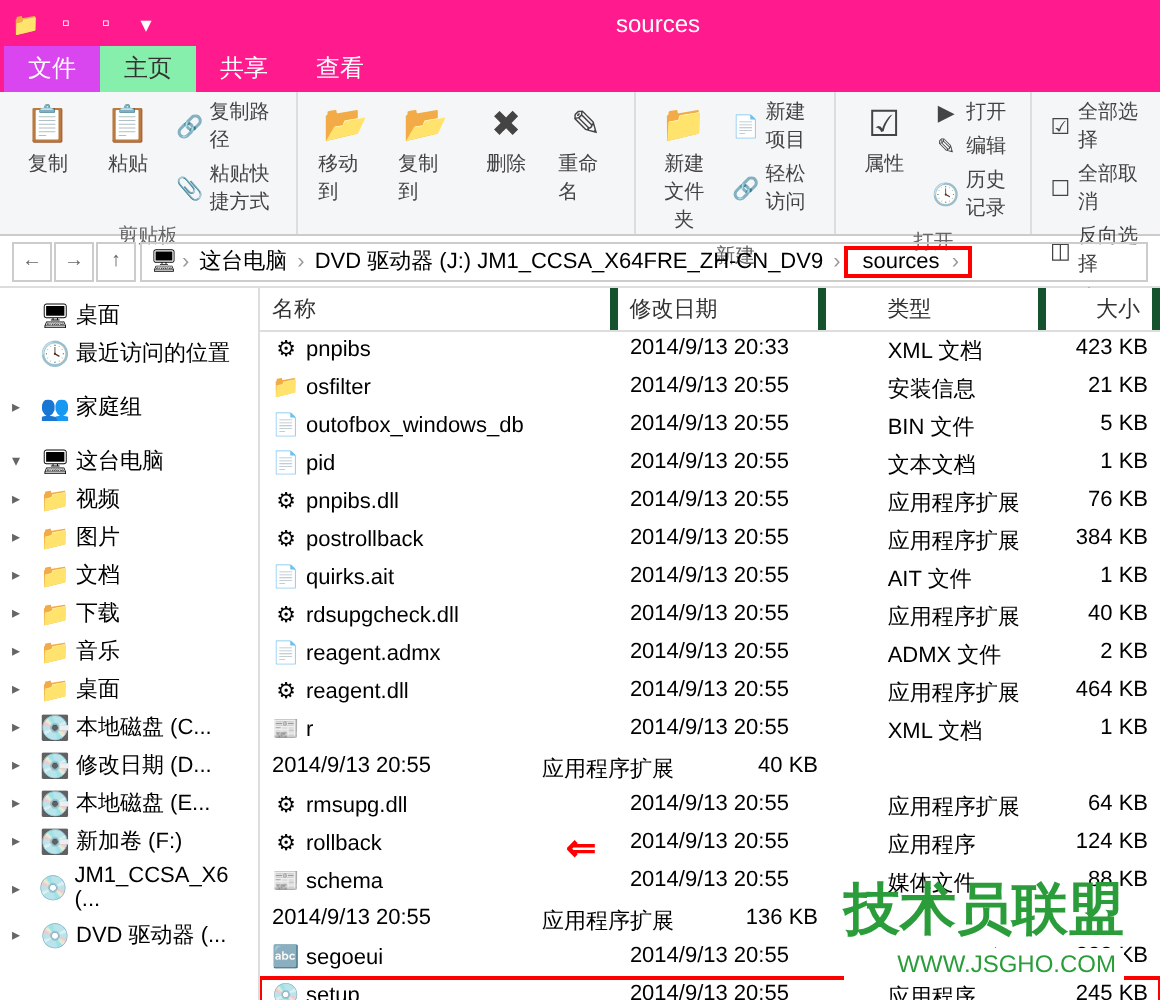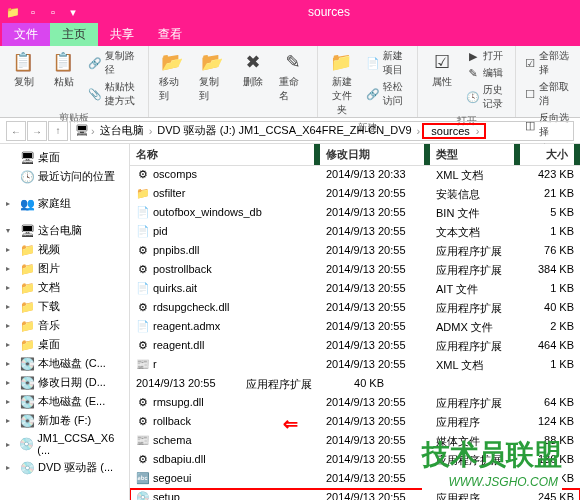--- a/index.html
+++ b/index.html
@@ -35,35 +35,35 @@
 
 .content { display: flex; height: calc(500px - 24px - 22px - 72px - 26px); }
 .nav-pane { width: 130px; border-right: 1px solid #ddd; overflow-y: auto; padding: 4px 0; }
 .nav-item { display: flex; align-items: center; gap: 4px; padding: 2px 6px; font-size: 11px; cursor: pointer; }
 .nav-item .exp { width: 10px; font-size: 8px; color: #666; }
 .nav-item .nicon { width: 14px; font-size: 12px; }
 .nav-group-spacer { height: 8px; }
 
 .file-list { flex: 1; overflow-y: auto; position: relative; }
 .cols { display: flex; border-bottom: 1px solid #ddd; font-size: 11px; color: #333; position: sticky; top: 0; background: #fff; }
-.col { padding: 3px 6px; border-right: 6px solid #14532d; font-weight: bold; }
+.col { padding: 3px 6px; border-right: 4px solid #14532d; }
 .col-name { width: 190px; }
 .col-date { width: 110px; }
-.col-type { width: 90px; }
+.col-type { width: 90px; margin-left: 25px; }
 .col-size { width: 60px; text-align: right; }
 .row { display: flex; font-size: 11px; padding: 1px 0; cursor: pointer; }
 .row .cell { padding: 1px 6px; overflow: hidden; white-space: nowrap; text-overflow: ellipsis; }
 .row .ficon { width: 14px; display: inline-block; text-align: center; margin-right: 3px; font-size: 11px; }
 .row-highlight { outline: 2px solid #ff0000; outline-offset: -1px; }
 
 .red-arrow { position: absolute; left: 283px; top: 413px; font-size: 18px; color: #ff0000; font-weight: bold; pointer-events: none; }
 
 .watermark { position: absolute; right: 18px; bottom: 10px; pointer-events: none; }
 .wm-text { font-size: 28px; font-weight: bold; color: #2a9d3a; }
-.wm-url { font-size: 12px; color: #2a9d3a; background: #fff; padding: 1px 4px; text-align: right; font-style: italic; }
+.wm-url { font-size: 12px; color: #2a9d3a; background: #fff; padding: 1px 4px; text-align: right; }
 </style>
 </head>
 <body>
 
 <div class="titlebar">
   <div class="qat">
     <span class="qat-icon">📁</span>
     <span class="qat-icon">▫</span>
     <span class="qat-icon">▫</span>
     <span class="qat-icon">▾</span>
@@ -294,21 +294,21 @@
 
   <div class="file-list">
     <div class="cols">
       <div class="col col-name">名称</div>
       <div class="col col-date">修改日期</div>
       <div class="col col-type">类型</div>
       <div class="col col-size">大小</div>
     </div>
     <div id="file-rows">
         <div class="row">
-          <div class="cell col-name"><span class="ficon">⚙</span><span>oscomps</span></div>
+          <div class="cell col-name"><span class="ficon">⚙</span><span>pnpibs</span></div>
           <div class="cell col-date">2014/9/13 20:33</div>
           <div class="cell col-type">XML 文档</div>
           <div class="cell col-size">423 KB</div>
         </div>
         <div class="row">
           <div class="cell col-name"><span class="ficon">📁</span><span>osfilter</span></div>
           <div class="cell col-date">2014/9/13 20:55</div>
           <div class="cell col-type">安装信息</div>
           <div class="cell col-size">21 KB</div>
         </div>
@@ -383,21 +383,20 @@
           <div class="cell col-type">应用程序</div>
           <div class="cell col-size">124 KB</div>
         </div>
         <div class="row">
           <div class="cell col-name"><span class="ficon">📰</span><span>schema</span></div>
           <div class="cell col-date">2014/9/13 20:55</div>
           <div class="cell col-type">媒体文件</div>
           <div class="cell col-size">88 KB</div>
         </div>
         <div class="row">
-          <div class="cell col-name"><span class="ficon">⚙</span><span>sdbapiu.dll</span></div>
           <div class="cell col-date">2014/9/13 20:55</div>
           <div class="cell col-type">应用程序扩展</div>
           <div class="cell col-size">136 KB</div>
         </div>
         <div class="row">
           <div class="cell col-name"><span class="ficon">🔤</span><span>segoeui</span></div>
           <div class="cell col-date">2014/9/13 20:55</div>
           <div class="cell col-type">TrueType 字体文件</div>
           <div class="cell col-size">823 KB</div>
         </div>

